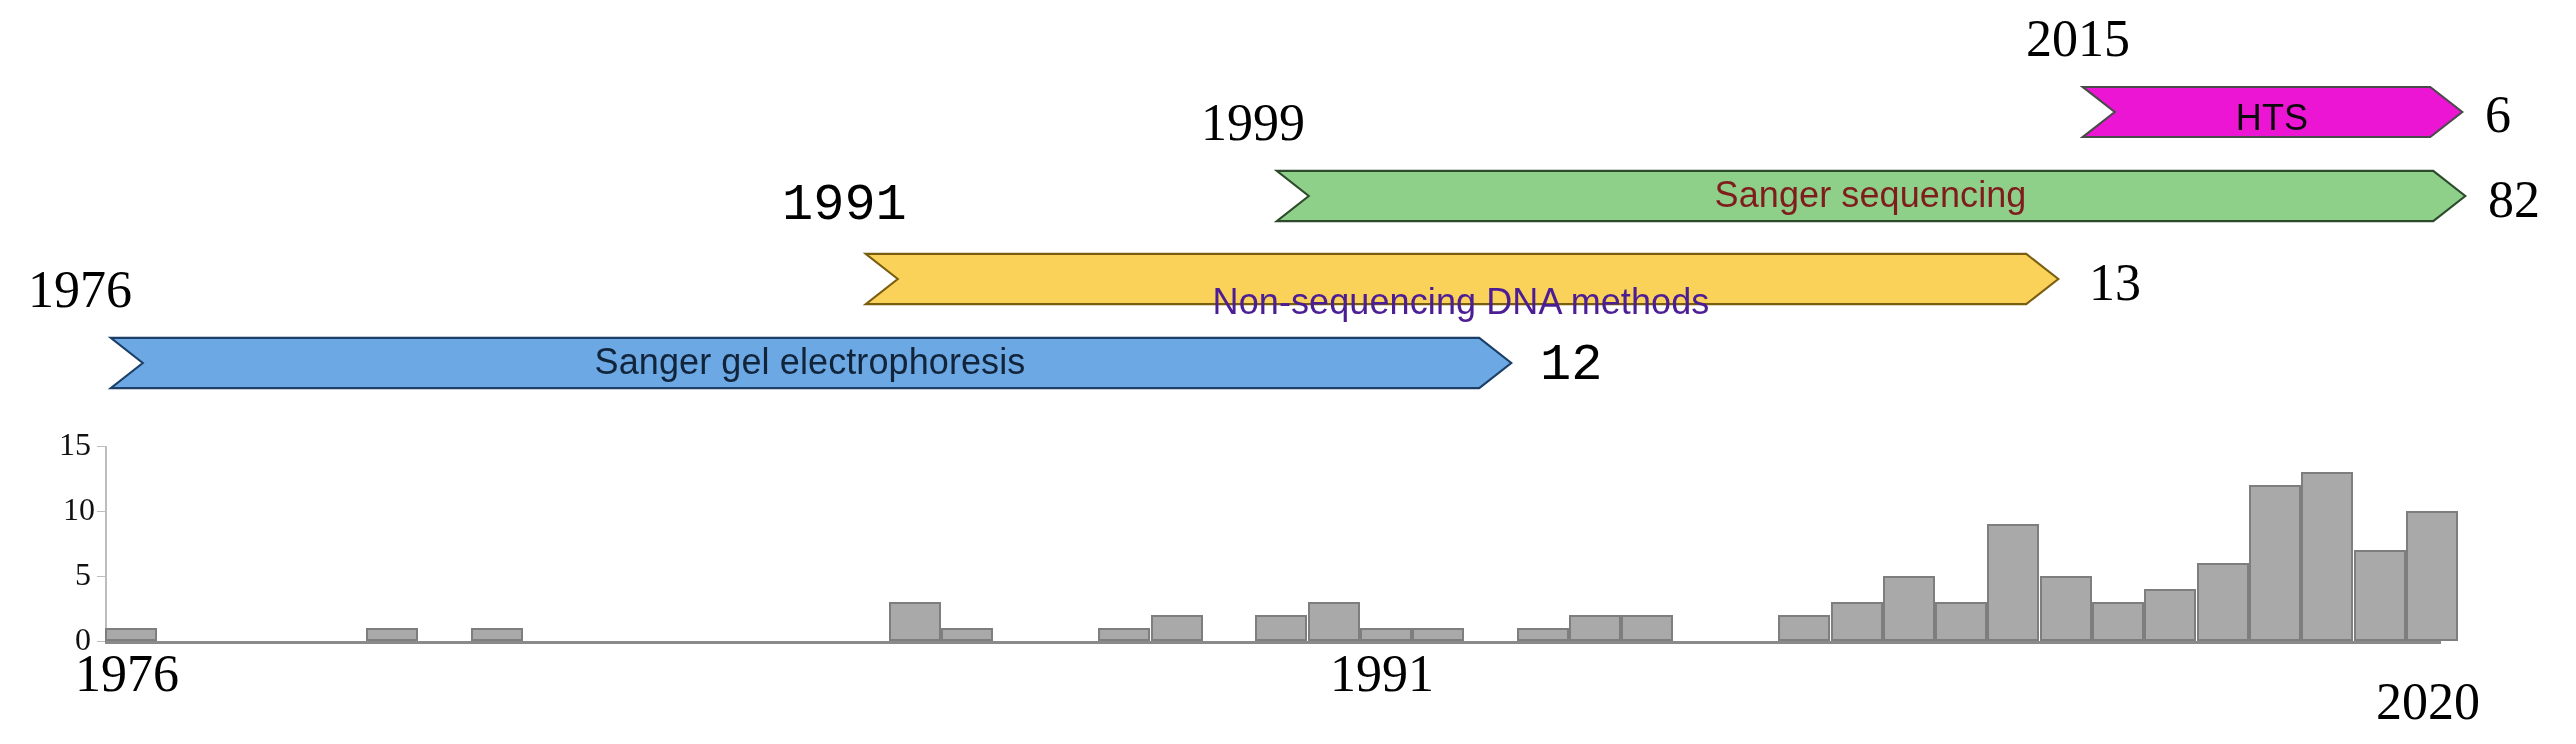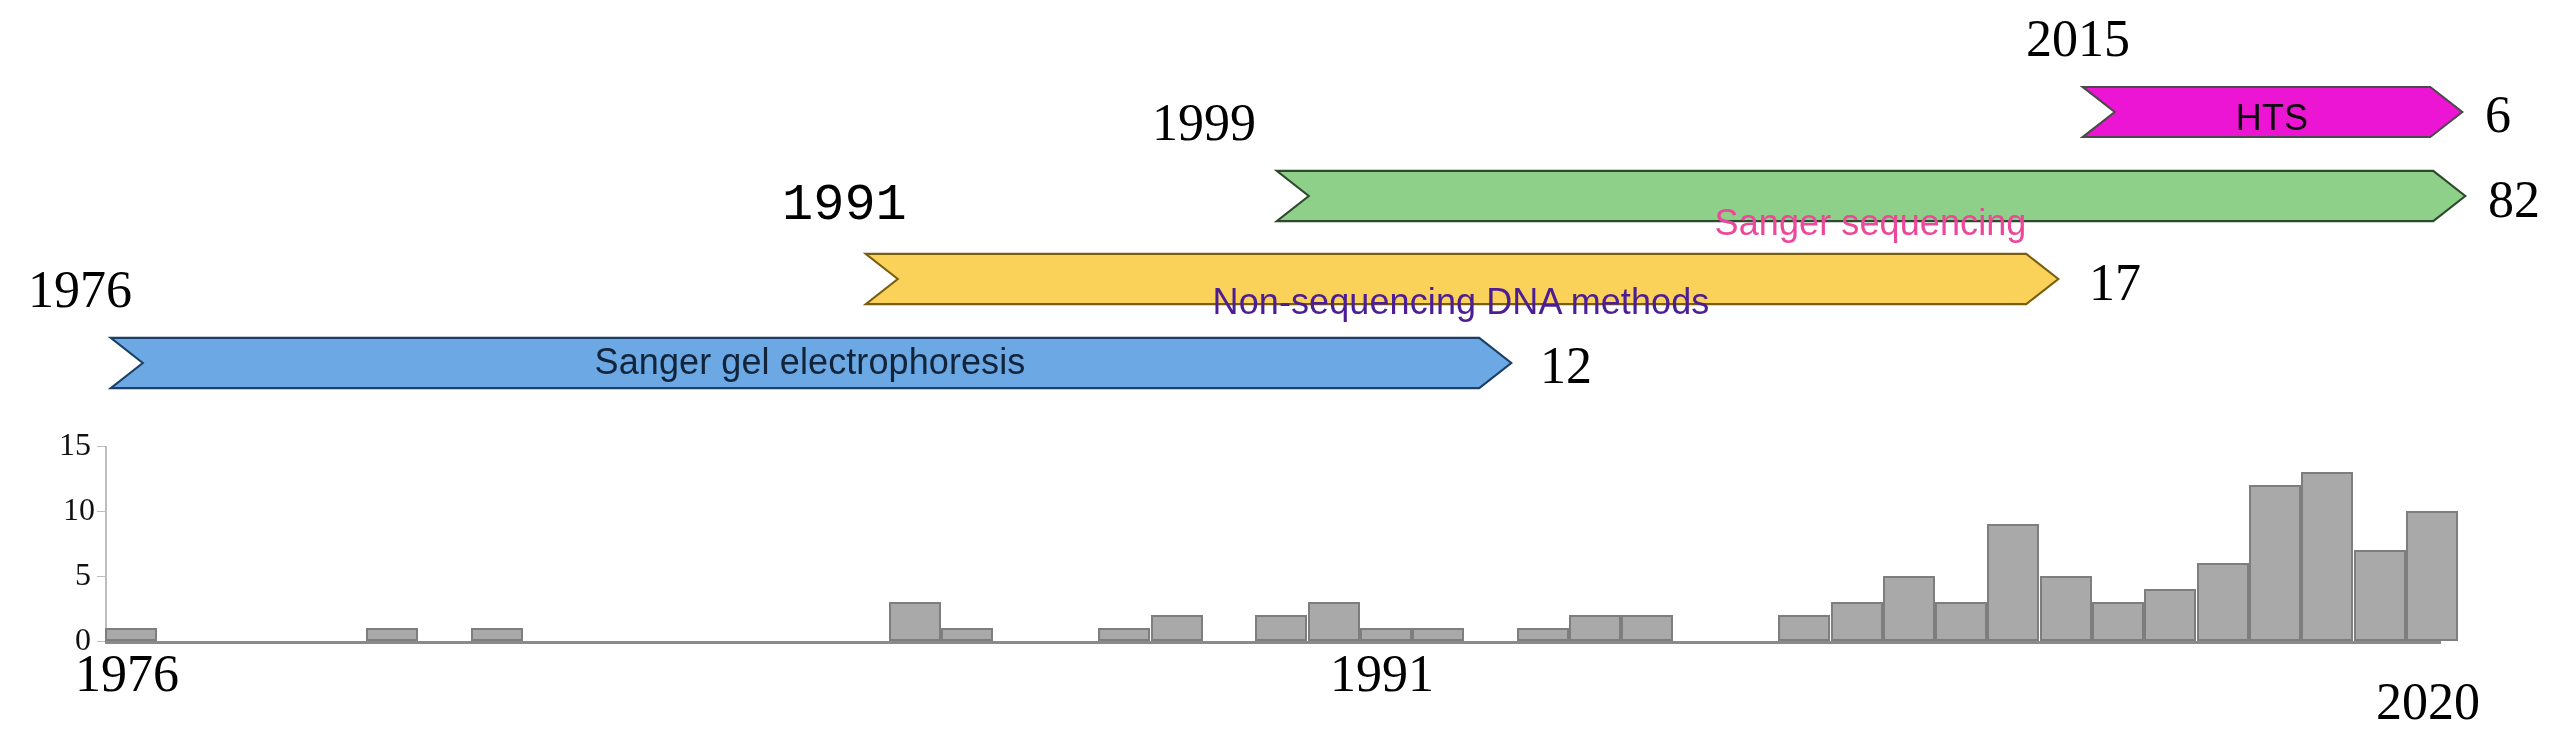--- a/index.html
+++ b/index.html
@@ -59,40 +59,40 @@
           <polygon points="0,0 499,0 545,36 499,72 0,72 46,36" fill="#ED15D4" stroke="#4a4a4a" stroke-width="3"></polygon>
         </svg>
         <div class="band-label" style="color: rgb(11, 11, 11);">HTS</div>
       </div>
       <div class="startyear" style="left: 2026px; top: 12.6px;">2015</div>
       <div class="endcount" style="left: 2485px; top: 89px;">6</div>
       <div class="band" style="left: 1276px; top: 170px; width: 1189px; height: 50px;">
         <svg width="1190" height="52" viewBox="-1 -1 1707 74">
           <polygon points="0,0 1659,0 1705,36 1659,72 0,72 46,36" fill="#8ED08A" stroke="#2d4a2c" stroke-width="3"></polygon>
         </svg>
-        <div class="band-label" style="color: #ec4899; margin-top: 28px;">Sanger sequencing</div>
+        <div class="band-label" style="color: #7f1d1d;">Sanger sequencing</div>
       </div>
-      <div class="startyear" style="left: 1152px; top: 97px;">1999</div>
+      <div class="startyear" style="left: 1201px; top: 97px;">1999</div>
       <div class="endcount" style="left: 2488px; top: 174px;">82</div>
       <div class="band" style="left: 865px; top: 253px; width: 1192px; height: 50px;">
         <svg width="1194" height="52" viewBox="-1 -1 1712 74">
           <polygon points="0,0 1664,0 1710,36 1664,72 0,72 46,36" fill="#FBD259" stroke="#7a5e10" stroke-width="3"></polygon>
         </svg>
         <div class="band-label" style="color: #4c1d95; margin-top: 24px;">Non-sequencing DNA methods</div>
       </div>
       <div class="startyear" style="left: 782px; top: 180px; font-family: Liberation Mono, monospace;">1991</div>
-      <div class="endcount" style="left: 2089px; top: 257px;">17</div>
+      <div class="endcount" style="left: 2089px; top: 257px;">13</div>
       <div class="band" style="left: 110px; top: 337px; width: 1400px; height: 50px;">
         <svg width="1402" height="52" viewBox="-1 -1 2010 74">
           <polygon points="0,0 1962,0 2008,36 1962,72 0,72 46,36" fill="#6CA8E4" stroke="#1b3f66" stroke-width="3"></polygon>
         </svg>
         <div class="band-label" style="color: rgb(18, 36, 58);">Sanger gel electrophoresis</div>
       </div>
       <div class="startyear" style="left: 28px; top: 264px;">1976</div>
-      <div class="endcount" style="left: 1540px; top: 340px;">12</div>
+      <div class="endcount" style="left: 1540px; top: 340px; font-family: Liberation Mono, monospace;">12</div>
     </div>
 
   <div id="chart">
     <div id="yaxis" class="axis-line"></div>
     <div id="xaxis" class="axis-line"></div>
     <div id="yticks">
         <div class="ytick" style="top: 209px;"></div>
         <div class="ylabel" style="left: 28px; width: 63px; right: auto; top: 191px;">0</div>
         <div class="ytick" style="top: 144px;"></div>
         <div class="ylabel" style="left: 28px; width: 63px; right: auto; top: 126px;">5</div>

